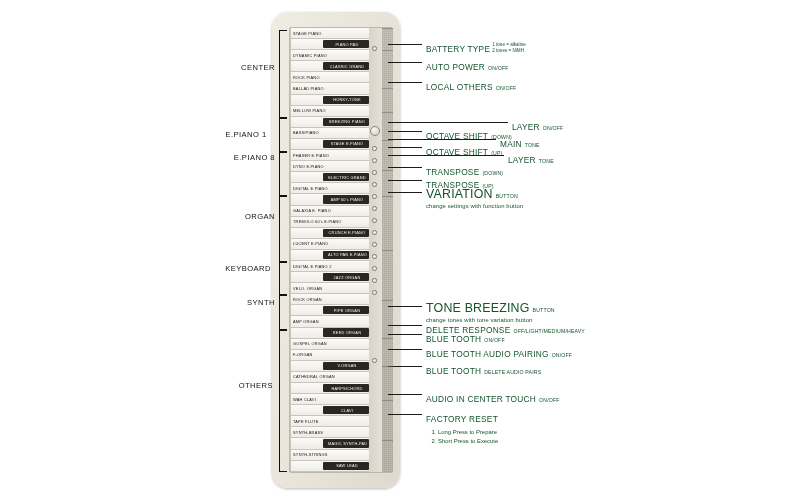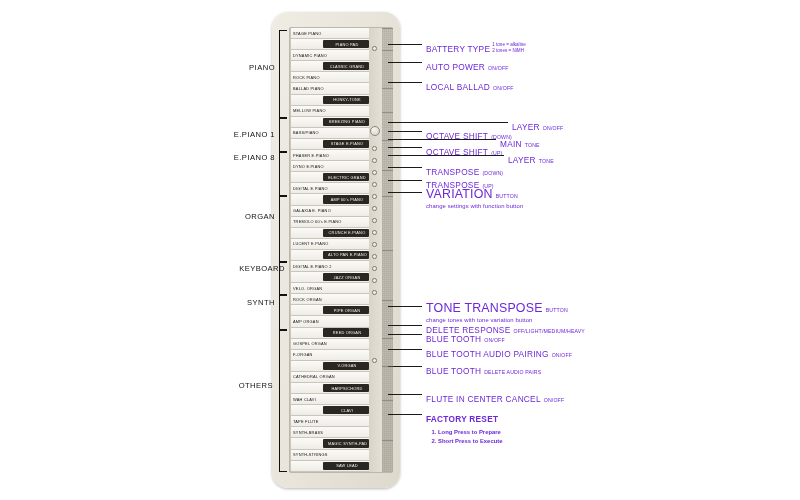--- a/index.html
+++ b/index.html
@@ -137,21 +137,21 @@
 
   
   .leader{
     position:absolute;
     height:1px;
     background:#1a1a1a;
   }
   .callout{
     position:absolute;
     white-space:nowrap;
-    color:#6d28d9;
+    color:#14532d;
     line-height:1.05;
   }
   .c-main{font-size:8.3px;letter-spacing:.25px;}
   .c-big{font-size:12.4px;letter-spacing:.2px;}
   .c-sub{font-size:5.2px;letter-spacing:.15px;}
   .c-desc{font-size:5.9px;letter-spacing:.1px;display:block;margin-top:1px;}
   .c-stack{font-size:4.6px;line-height:1.25;display:inline-block;vertical-align:middle;margin-left:2px;}
   .c-steps{font-size:5.9px;line-height:1.5;margin:2px 0 0 12px;padding:0;}
   .c-steps li{margin:0;}
 </style>
@@ -303,72 +303,72 @@
       <div class="led" style="top: 250px;"></div>
       <div class="led" style="top: 262px;"></div>
       <div class="led" style="top: 330px;"></div>
       <div class="big-btn" style="top: 98px;"></div>
     </div>
 
   <div class="texture"></div>
 
   <div id="cat-layer">
       <div class="bracket" style="top: 30px; height: 88px;"></div>
-      <div class="cat-label" style="top: 63px; left: 205px;">PIANO</div>
+      <div class="cat-label" style="top: 63px; left: 205px;">CENTER</div>
       <div class="bracket" style="top: 118px; height: 34px;"></div>
-      <div class="cat-label" style="top: 130px; left: 205px;">E.PIANO 1</div>
+      <div class="cat-label" style="top: 130px; left: 211px; text-align: center;">E.PIANO 1</div>
       <div class="bracket" style="top: 152px; height: 44px;"></div>
       <div class="cat-label" style="top: 153px; left: 205px;">E.PIANO 8</div>
       <div class="bracket" style="top: 196px; height: 66px;"></div>
       <div class="cat-label" style="top: 212px; left: 205px;">ORGAN</div>
       <div class="bracket" style="top: 262px; height: 33px;"></div>
-      <div class="cat-label" style="top: 264px; left: 215px;">KEYBOARD</div>
+      <div class="cat-label" style="top: 264px; left: 201px;">KEYBOARD</div>
       <div class="bracket" style="top: 295px; height: 35px;"></div>
       <div class="cat-label" style="top: 298px; left: 205px;">SYNTH</div>
       <div class="bracket" style="top: 330px; height: 142px;"></div>
       <div class="cat-label" style="top: 381px; left: 203px;">OTHERS</div>
     </div>
 
   <div id="callout-layer">
       <div class="leader" style="left: 388px; top: 44px; width: 34px;"></div>
       <div class="callout" style="left: 426px; top: 39px;"><span class="c-main">BATTERY TYPE</span><span class="c-stack"><div>1 tone = alkaline</div><div>2 tones = NiMH</div></span></div>
       <div class="leader" style="left: 388px; top: 62px; width: 34px;"></div>
       <div class="callout" style="left: 426px; top: 57px;"><span class="c-main">AUTO POWER</span><span class="c-sub" style="margin-left: 3px;">ON/OFF</span></div>
       <div class="leader" style="left: 388px; top: 82px; width: 34px;"></div>
-      <div class="callout" style="left: 426px; top: 77px;"><span class="c-main">LOCAL BALLAD</span><span class="c-sub" style="margin-left: 3px;">ON/OFF</span></div>
+      <div class="callout" style="left: 426px; top: 77px;"><span class="c-main">LOCAL OTHERS</span><span class="c-sub" style="margin-left: 3px;">ON/OFF</span></div>
       <div class="leader" style="left: 388px; top: 122px; width: 120px;"></div>
       <div class="callout" style="left: 512px; top: 117px;"><span class="c-main">LAYER</span><span class="c-sub" style="margin-left: 3px;">ON/OFF</span></div>
       <div class="leader" style="left: 388px; top: 131px; width: 34px;"></div>
       <div class="callout" style="left: 426px; top: 126px;"><span class="c-main">OCTAVE SHIFT</span><span class="c-sub" style="margin-left: 3px;">(DOWN)</span></div>
       <div class="leader" style="left: 388px; top: 139px; width: 108px;"></div>
       <div class="callout" style="left: 500px; top: 134px;"><span class="c-main">MAIN</span><span class="c-sub" style="margin-left: 3px;">TONE</span></div>
       <div class="leader" style="left: 388px; top: 147px; width: 34px;"></div>
       <div class="callout" style="left: 426px; top: 142px;"><span class="c-main">OCTAVE SHIFT</span><span class="c-sub" style="margin-left: 3px;">(UP)</span></div>
       <div class="leader" style="left: 388px; top: 155px; width: 116px;"></div>
       <div class="callout" style="left: 508px; top: 150px;"><span class="c-main">LAYER</span><span class="c-sub" style="margin-left: 3px;">TONE</span></div>
       <div class="leader" style="left: 388px; top: 167px; width: 34px;"></div>
       <div class="callout" style="left: 426px; top: 162px;"><span class="c-main">TRANSPOSE</span><span class="c-sub" style="margin-left: 3px;">(DOWN)</span></div>
       <div class="leader" style="left: 388px; top: 180px; width: 34px;"></div>
       <div class="callout" style="left: 426px; top: 175px;"><span class="c-main">TRANSPOSE</span><span class="c-sub" style="margin-left: 3px;">(UP)</span></div>
       <div class="leader" style="left: 388px; top: 192px; width: 34px;"></div>
       <div class="callout" style="left: 426px; top: 185px;"><span class="c-big">VARIATION</span><span class="c-sub" style="margin-left: 3px;">BUTTON</span><span class="c-desc">change settings with function button</span></div>
       <div class="leader" style="left: 388px; top: 306px; width: 34px;"></div>
-      <div class="callout" style="left: 426px; top: 299px;"><span class="c-big">TONE TRANSPOSE</span><span class="c-sub" style="margin-left: 3px;">BUTTON</span><span class="c-desc">change tones with tone variation button</span></div>
+      <div class="callout" style="left: 426px; top: 299px;"><span class="c-big">TONE BREEZING</span><span class="c-sub" style="margin-left: 3px;">BUTTON</span><span class="c-desc">change tones with tone variation button</span></div>
       <div class="leader" style="left: 388px; top: 325px; width: 34px;"></div>
       <div class="callout" style="left: 426px; top: 320px;"><span class="c-main">DELETE RESPONSE</span><span class="c-sub" style="margin-left: 3px;">OFF/LIGHT/MEDIUM/HEAVY</span></div>
       <div class="leader" style="left: 388px; top: 334px; width: 34px;"></div>
       <div class="callout" style="left: 426px; top: 329px;"><span class="c-main">BLUE TOOTH</span><span class="c-sub" style="margin-left: 3px;">ON/OFF</span></div>
       <div class="leader" style="left: 388px; top: 349px; width: 34px;"></div>
       <div class="callout" style="left: 426px; top: 344px;"><span class="c-main">BLUE TOOTH AUDIO PAIRING</span><span class="c-sub" style="margin-left: 3px;">ON/OFF</span></div>
       <div class="leader" style="left: 388px; top: 366px; width: 34px;"></div>
       <div class="callout" style="left: 426px; top: 361px;"><span class="c-main">BLUE TOOTH</span><span class="c-sub" style="margin-left: 3px;">DELETE AUDIO PAIRS</span></div>
       <div class="leader" style="left: 388px; top: 394px; width: 34px;"></div>
-      <div class="callout" style="left: 426px; top: 389px;"><span class="c-main">FLUTE IN CENTER CANCEL</span><span class="c-sub" style="margin-left: 3px;">ON/OFF</span></div>
+      <div class="callout" style="left: 426px; top: 389px;"><span class="c-main">AUDIO IN CENTER TOUCH</span><span class="c-sub" style="margin-left: 3px;">ON/OFF</span></div>
       <div class="leader" style="left: 388px; top: 414px; width: 34px;"></div>
-      <div class="callout" style="left: 426px; top: 409px; font-weight: bold;"><span class="c-main">FACTORY RESET</span><ol class="c-steps">
+      <div class="callout" style="left: 426px; top: 409px;"><span class="c-main">FACTORY RESET</span><ol class="c-steps">
           <li>Long Press to Prepare</li>
           <li>Short Press to Execute</li>
         </ol></div>
     </div>
 
 <div class="tex-line" style="top: 28px;"></div>
     <div class="tex-line" style="top: 50px;"></div>
     <div class="tex-line" style="top: 88px;"></div>
     <div class="tex-line" style="top: 112px;"></div>
     <div class="tex-line" style="top: 140px;"></div>

